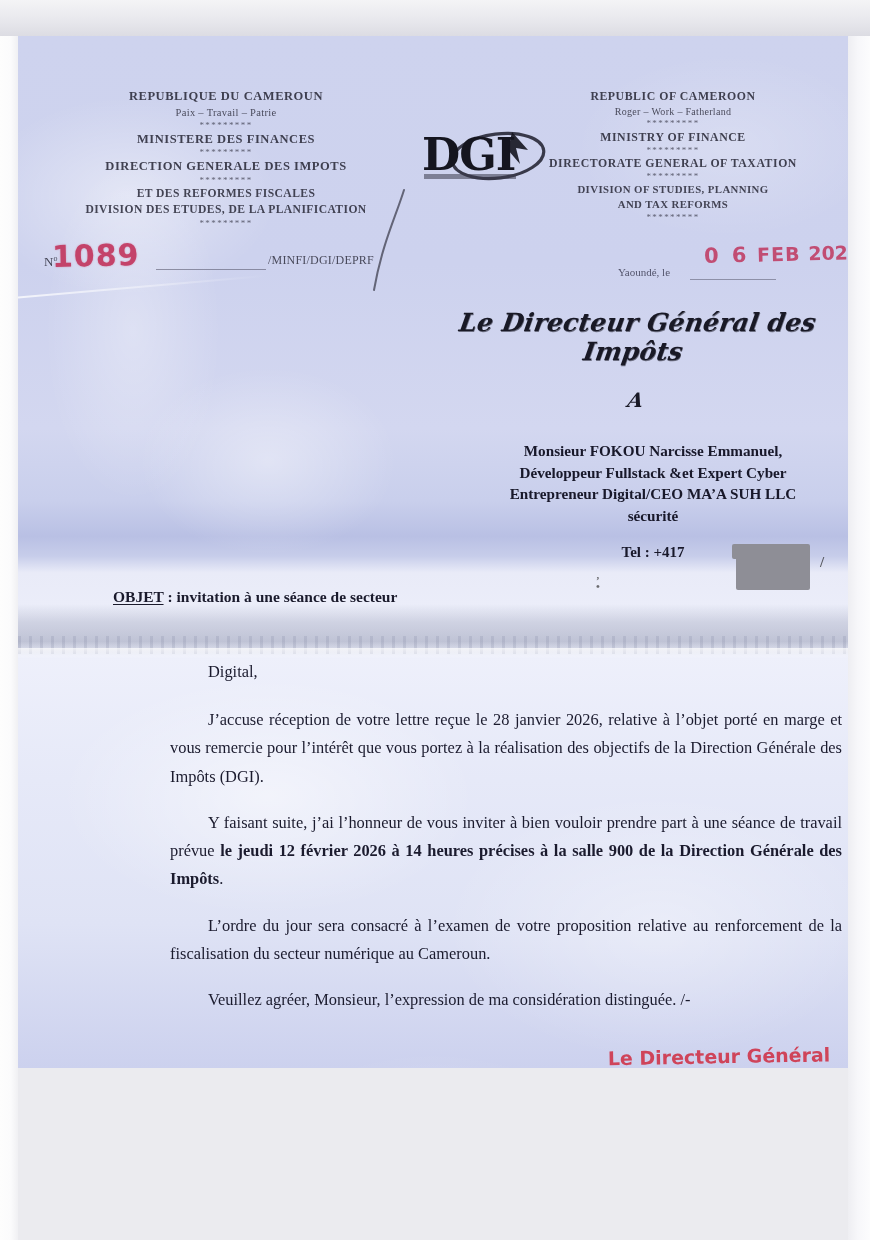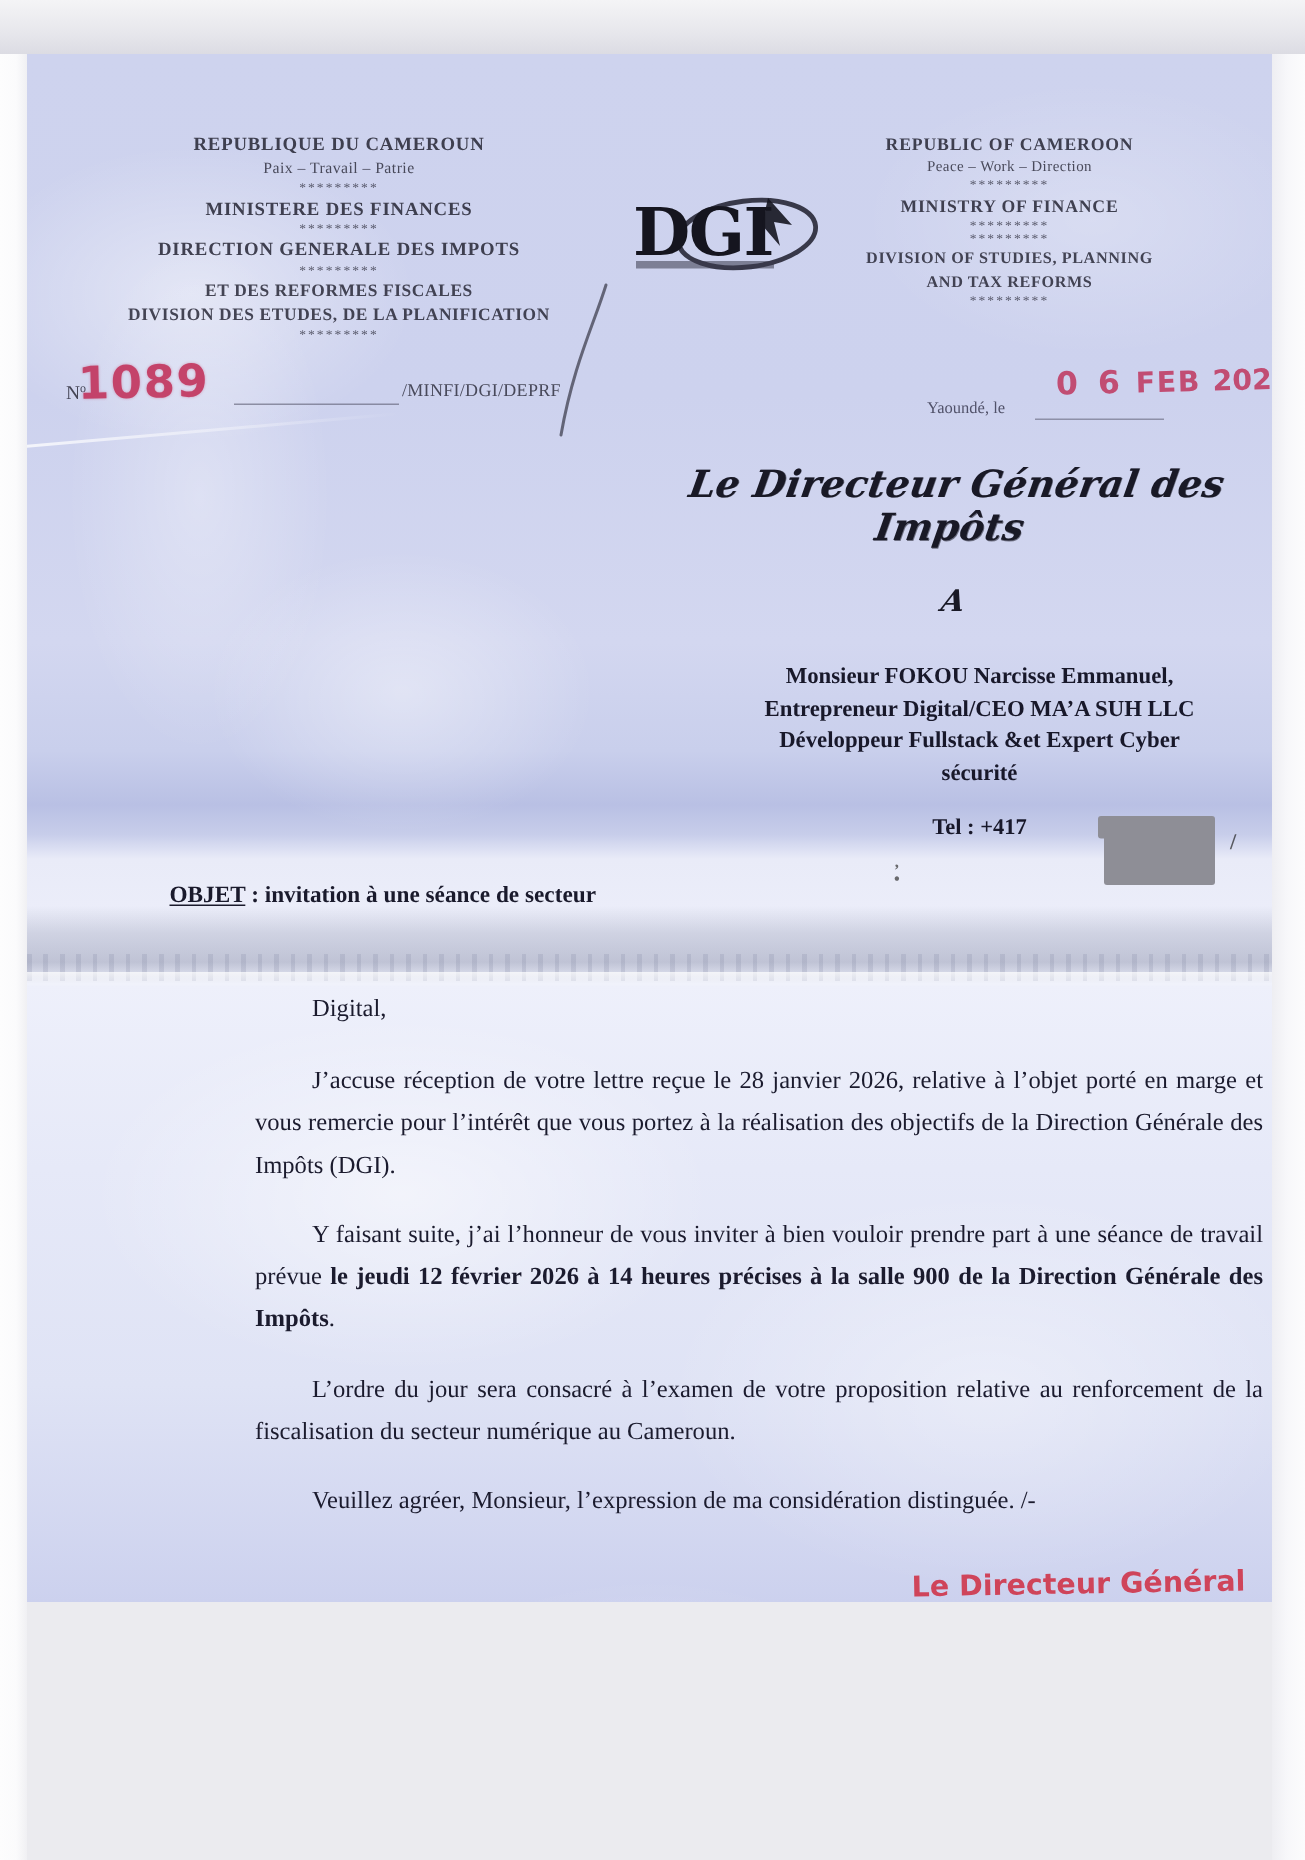--- a/index.html
+++ b/index.html
@@ -369,24 +369,25 @@
         <div class="l-stars">*********</div>
         <div class="l-main">DIRECTION GENERALE DES IMPOTS</div>
         <div class="l-stars">*********</div>
         <div class="l-two">ET DES REFORMES FISCALES</div>
         <div class="l-two">DIVISION DES ETUDES, DE LA PLANIFICATION</div>
         <div class="l-stars">*********</div>
       </div>
 
       <div class="hdr-col hdr-right">
         <div class="l-main">REPUBLIC OF CAMEROON</div>
-        <div class="l-sub">Peace – Work – Direction</div>
+        <div class="l-sub">Roger – Work – Fatherland</div>
         <div class="l-stars">*********</div>
         <div class="l-main">MINISTRY OF FINANCE</div>
         <div class="l-stars">*********</div>
+        <div class="l-main">DIRECTORATE GENERAL OF TAXATION</div>
         <div class="l-stars">*********</div>
         <div class="l-two">DIVISION OF STUDIES, PLANNING</div>
         <div class="l-two">AND TAX REFORMS</div>
         <div class="l-stars">*********</div>
       </div>
 
       <div class="logo">
         <svg viewBox="0 0 150 66" width="150" height="66">
           <g>
             <ellipse cx="82" cy="32" rx="46" ry="22" fill="none" stroke="#1d1d2b" stroke-width="3.2" transform="rotate(-7 82 32)" opacity=".85"></ellipse>
@@ -419,22 +420,22 @@
           <span class="yy">2026</span>
         </span>
       </div>
     </div>
 
     <div class="sig-title">Le Directeur Général des Impôts</div>
     <div class="sig-a">A</div>
 
     <div class="recipient">
       <div>Monsieur FOKOU Narcisse Emmanuel,</div>
+      <div>Développeur Fullstack &amp;et Expert Cyber</div>
       <div>Entrepreneur Digital/CEO MA’A SUH LLC</div>
-      <div>Développeur Fullstack &amp;et Expert Cyber</div>
       <div>sécurité</div>
     </div>
 
     <div class="tel-row">
       <span class="tel-lbl">Tel : +417</span>
       <span class="redact redact-a"></span>
       <span class="redact redact-b"></span>
       <span class="tel-slash">/</span>
       <span class="tel-dots">,<br>•</span>
     </div>

